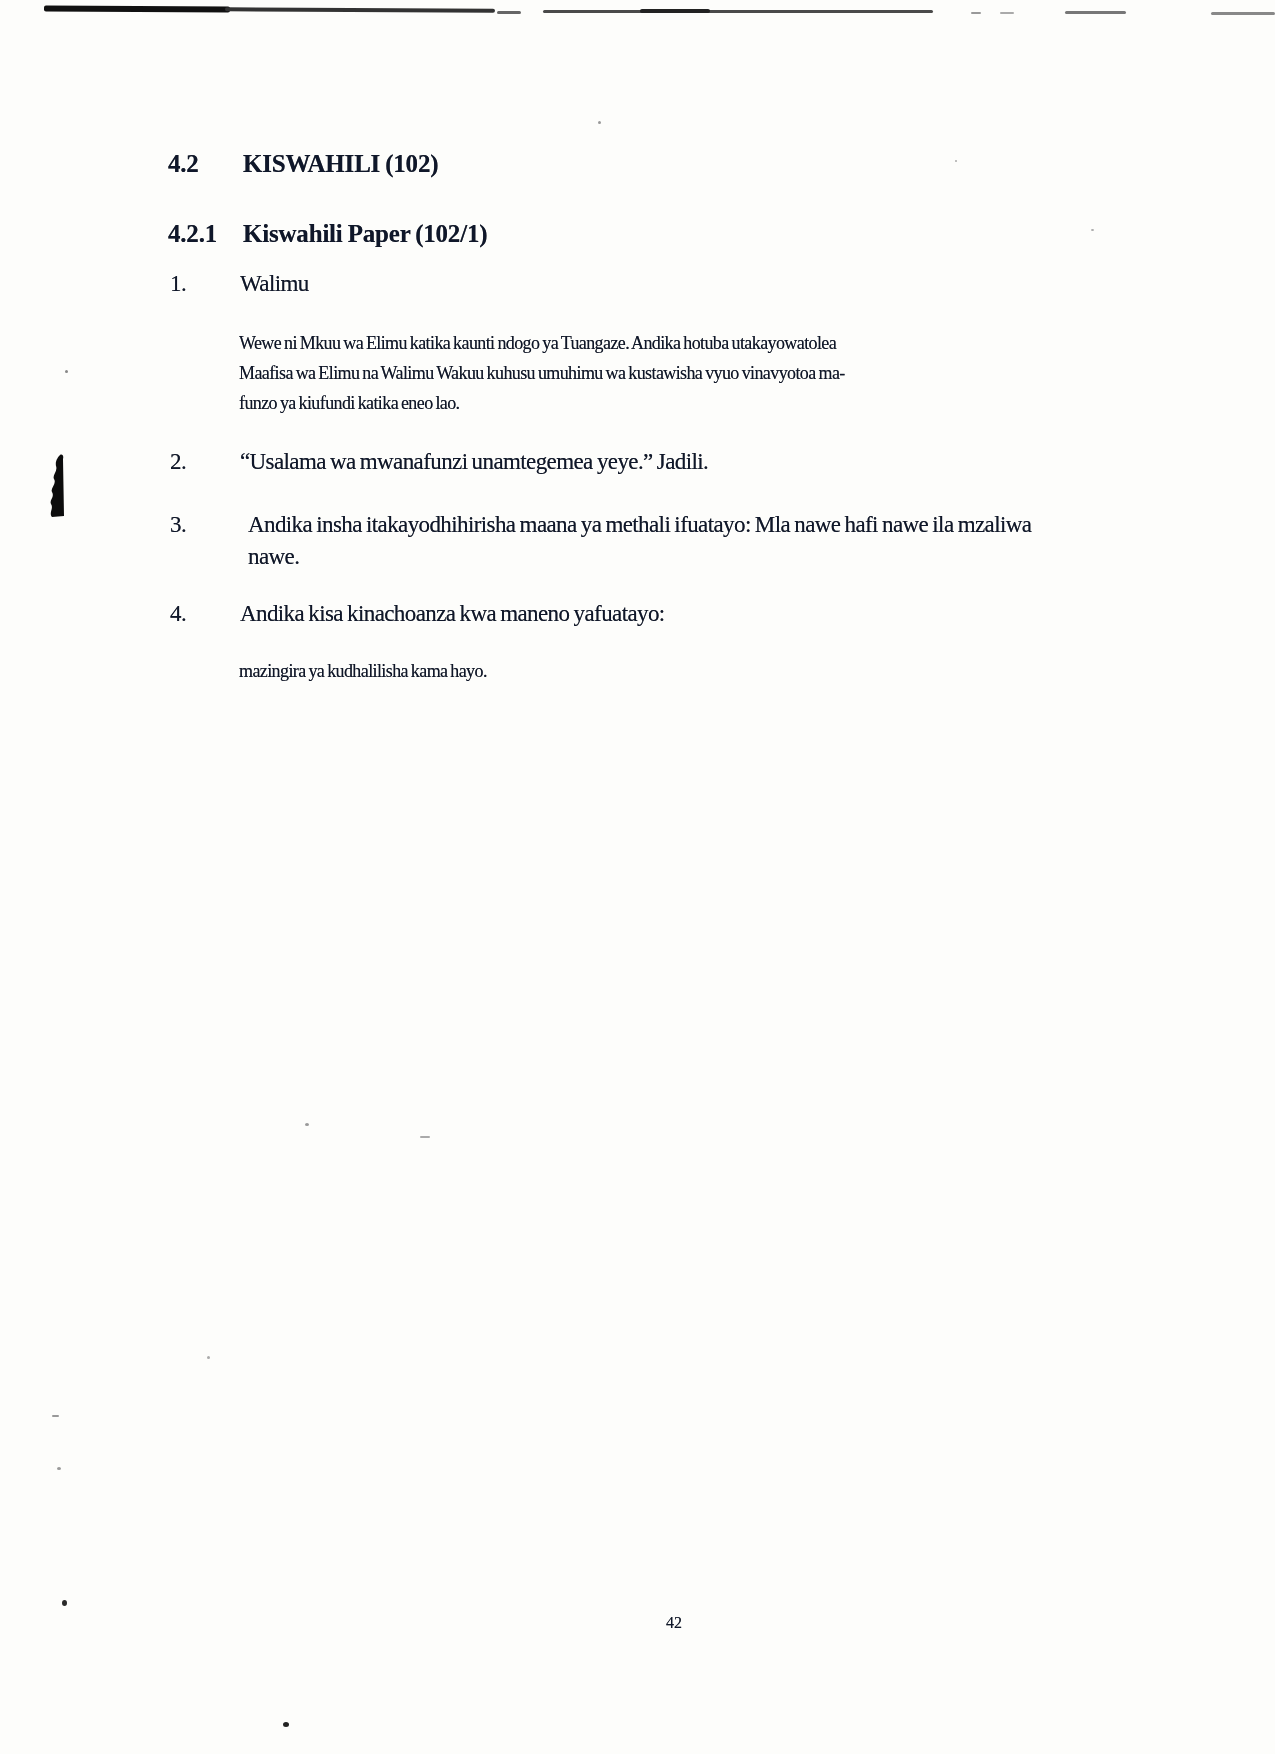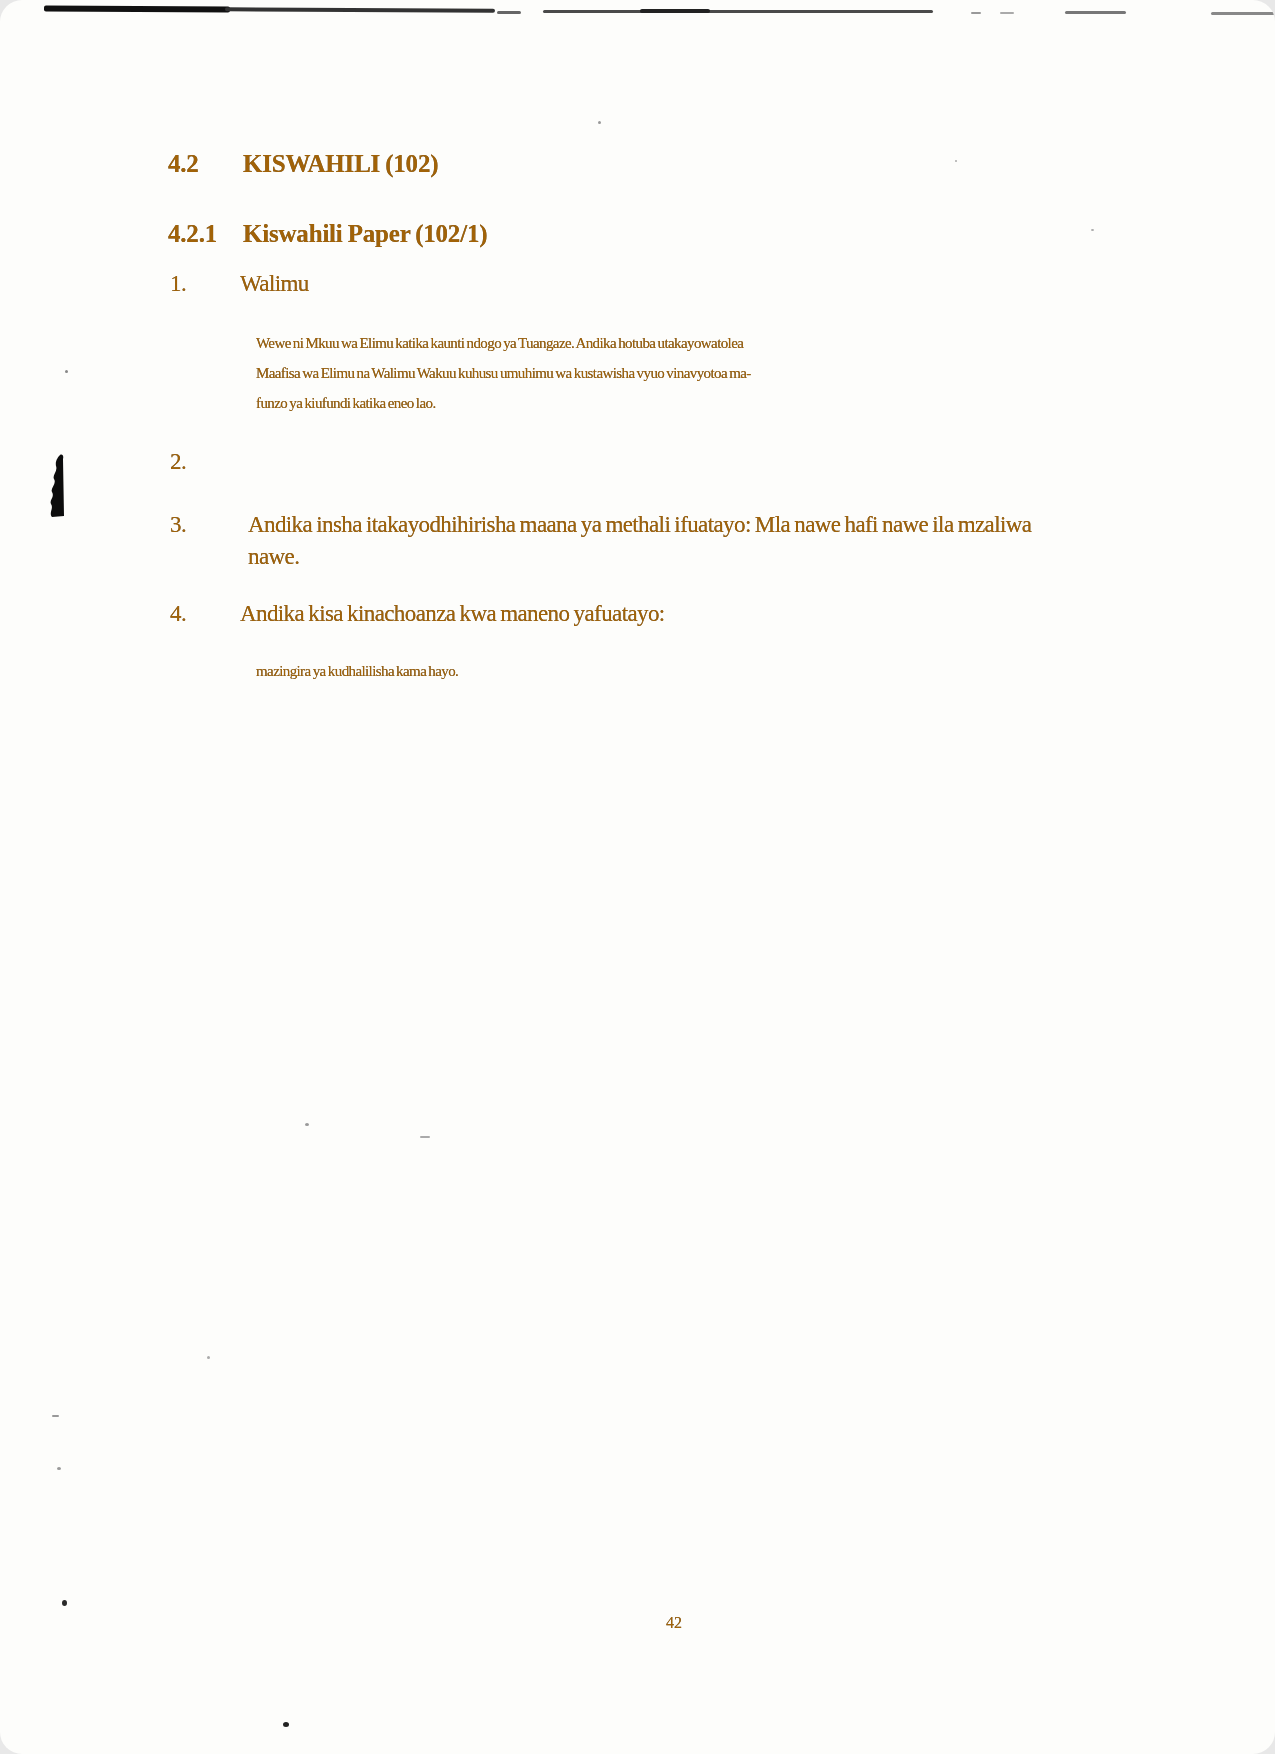--- a/index.html
+++ b/index.html
@@ -7,22 +7,21 @@
     padding: 0;
     background: #e8e8e8;
   }
   .doc {
     position: relative;
     width: 1275px;
     height: 1754px;
     background: #fdfdfb;
     overflow: hidden;
     font-family: "Liberation Serif", "DejaVu Serif", serif;
-    color: #a16207;
-    border-radius: 22px;
+    color: #0f172a;
   }
   .doc * { box-sizing: border-box; }
 
   
   .row {
     position: absolute;
     left: 170px;
     display: grid;
     grid-template-columns: 70px auto;
     font-size: 23px;
@@ -34,22 +33,22 @@
   }
   .row.heading {
     left: 168px;
     grid-template-columns: 75px auto;
     font-weight: bold;
     font-size: 25px;
     letter-spacing: -0.2px;
   }
   .para {
     position: absolute;
-    left: 256px;
-    font-size: 15px;
+    left: 239px;
+    font-size: 18px;
     line-height: 30px;
     letter-spacing: -0.6px;
     word-spacing: -1px;
     white-space: nowrap;
     text-shadow: 0 0 0.5px rgba(10,10,10,0.6);
   }
   .para .line { height: 30px; }
   .indent8 { padding-left: 8px; }
 
   .page-number {
@@ -103,20 +102,21 @@
     <span>Walimu</span>
   </div>
   <div class="para" style="top:328px">
     <div class="line">Wewe ni Mkuu wa Elimu katika kaunti ndogo ya Tuangaze. Andika hotuba utakayowatolea</div>
     <div class="line">Maafisa wa Elimu na Walimu Wakuu kuhusu umuhimu wa kustawisha vyuo vinavyotoa ma-</div>
     <div class="line">funzo ya kiufundi katika eneo lao.</div>
   </div>
 
   <div class="row" style="top:446px">
     <span>2.</span>
+    <span>“Usalama wa mwanafunzi unamtegemea yeye.” Jadili.</span>
   </div>
 
   <div class="row" style="top:509px">
     <span>3.</span>
     <span class="indent8">
       <span style="display:block; height:32px;">Andika insha itakayodhihirisha maana ya methali ifuatayo: Mla nawe hafi nawe ila mzaliwa</span>
       <span style="display:block;">nawe.</span>
     </span>
   </div>
 

